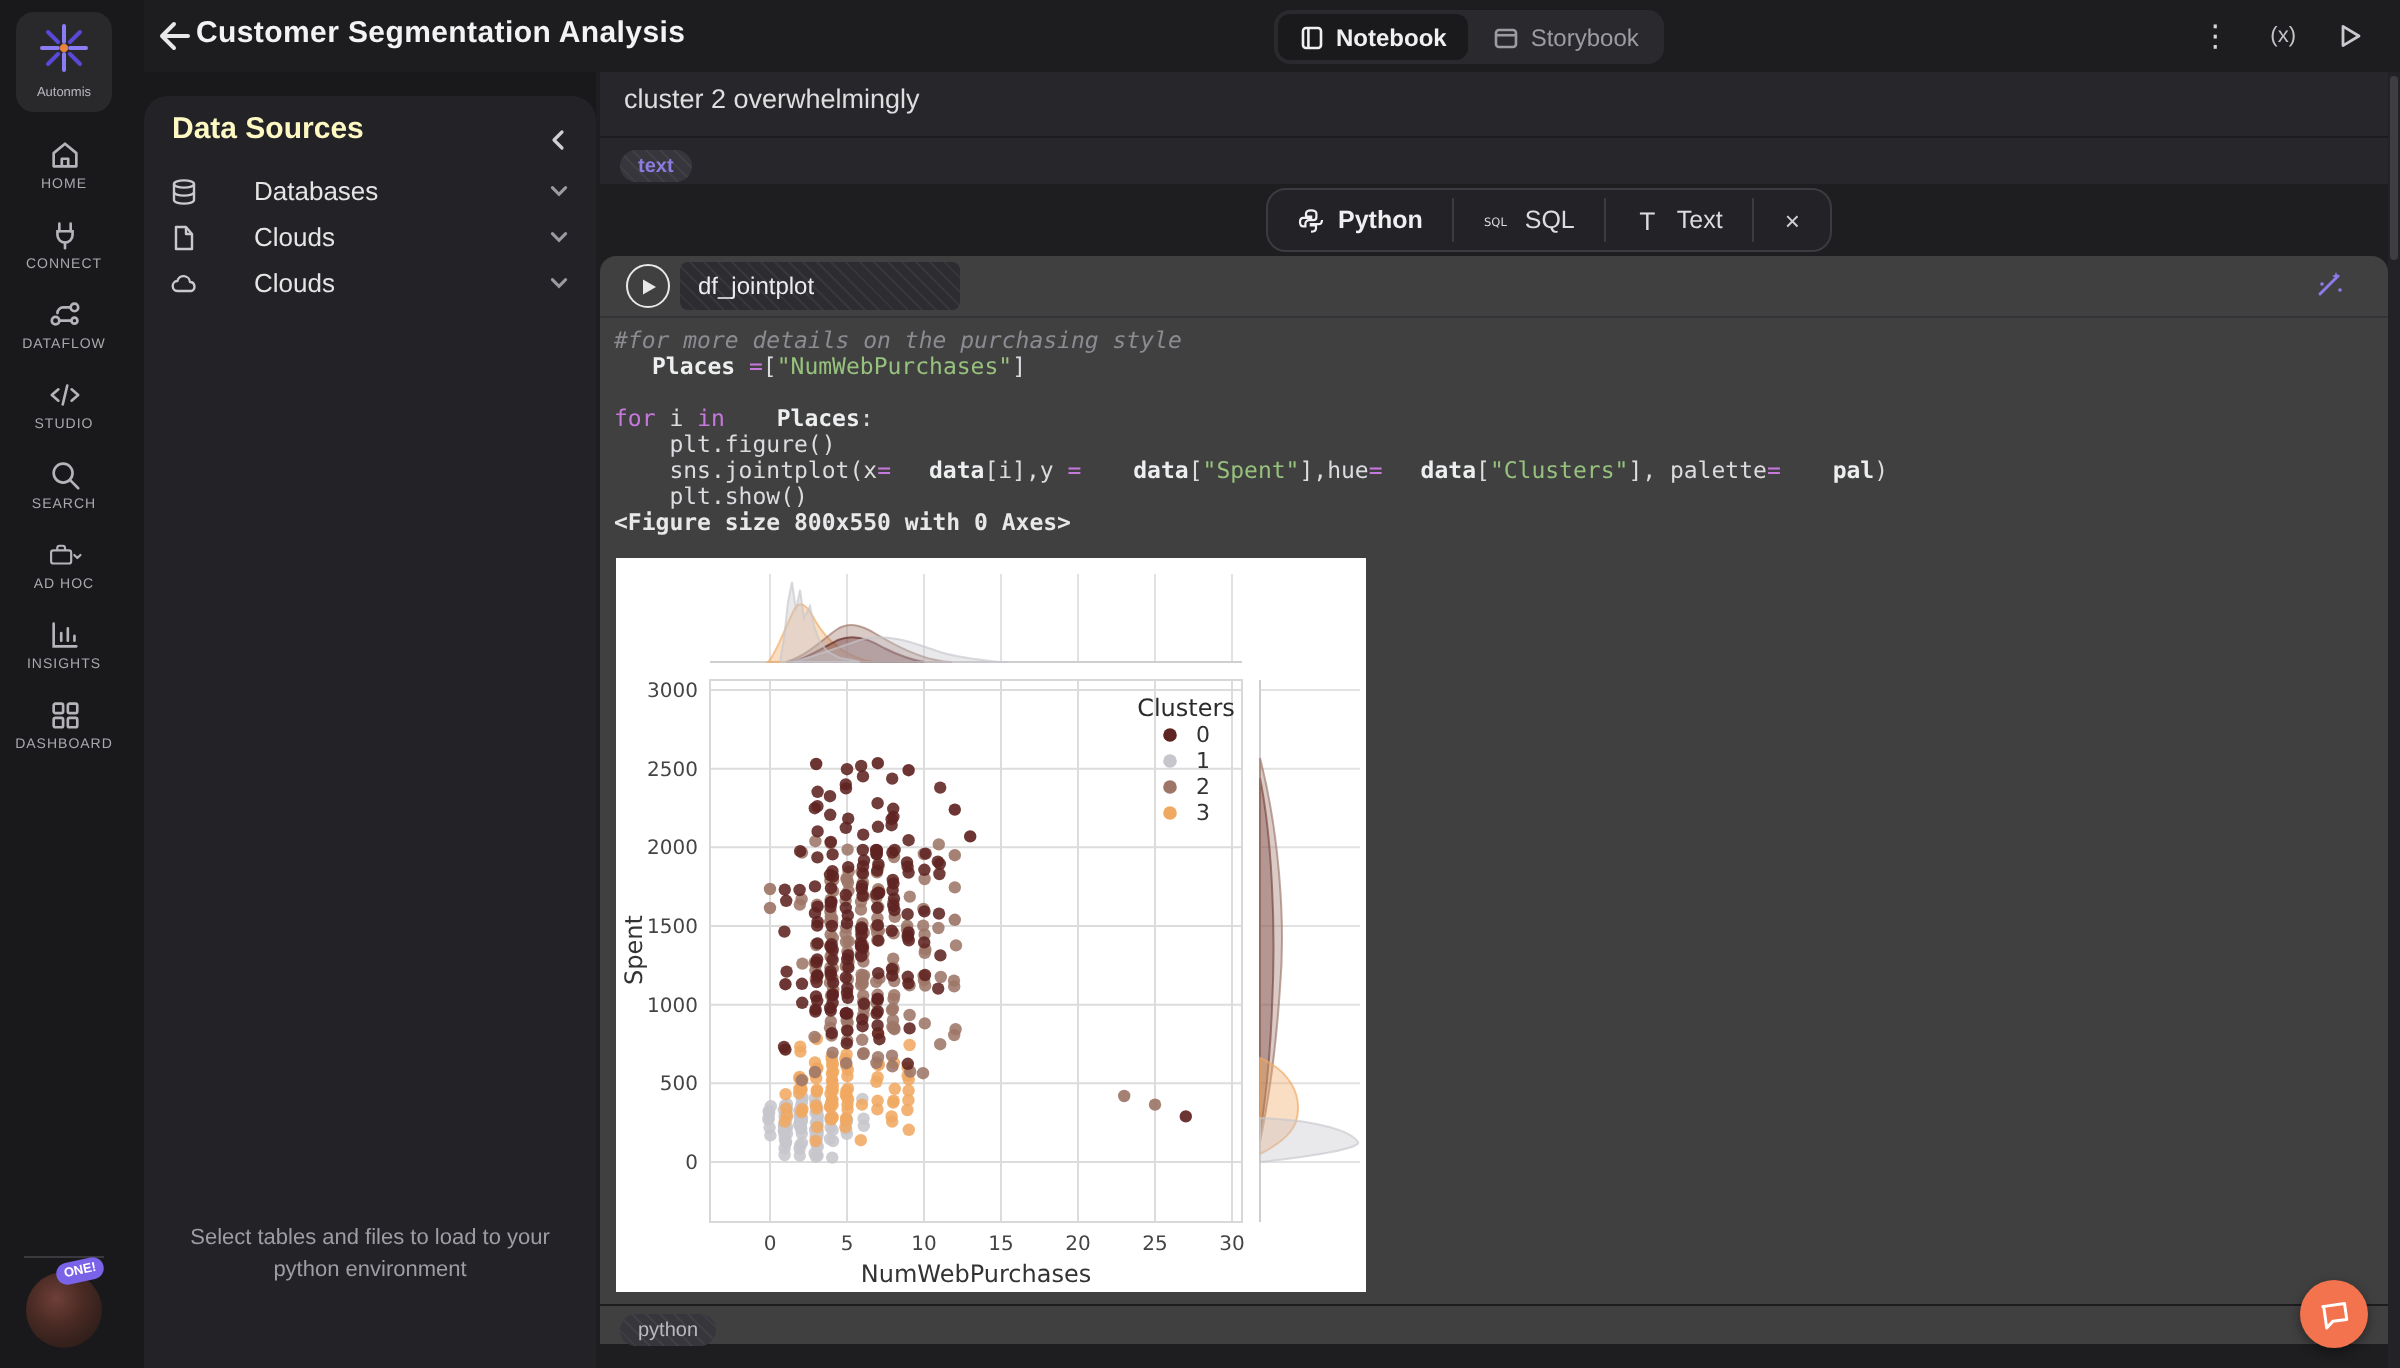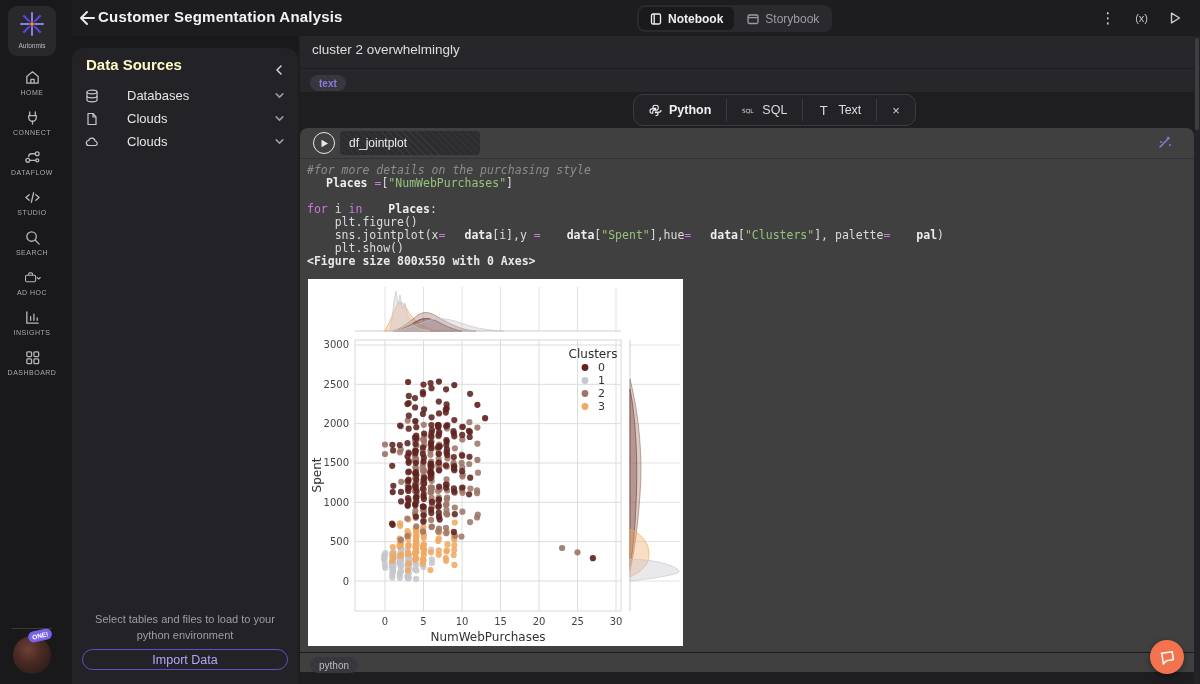--- a/index.html
+++ b/index.html
@@ -249,21 +249,20 @@
     <svg class="lead" viewBox="0 0 14 14" fill="none" stroke="currentColor" stroke-width="1.2" stroke-linejoin="round">
         <path d="M4 10.5a2.5 2.5 0 0 1-.3-5A3.2 3.2 0 0 1 10 6a2.3 2.3 0 0 1 .6 4.5z"></path>
       </svg>
     <span class="src-label">Clouds</span>
     <svg class="chev" viewBox="0 0 10 10" fill="none" stroke="currentColor" stroke-width="1.4" stroke-linecap="round">
         <path d="m2 3.5 3 3 3-3"></path>
       </svg>
   </div>
 
   <div id="panel-helper">Select tables and files to load to your python environment</div>
-  <div id="import-btn">Import Data</div>
 </div>
 
 <div id="main">
 
   <div id="text-cell">
     <div id="text-cell-content">cluster 2 overwhelmingly</div>
     <div id="text-cell-divider"></div>
     <span id="text-cell-badge" class="badge">text</span>
   </div>
 

